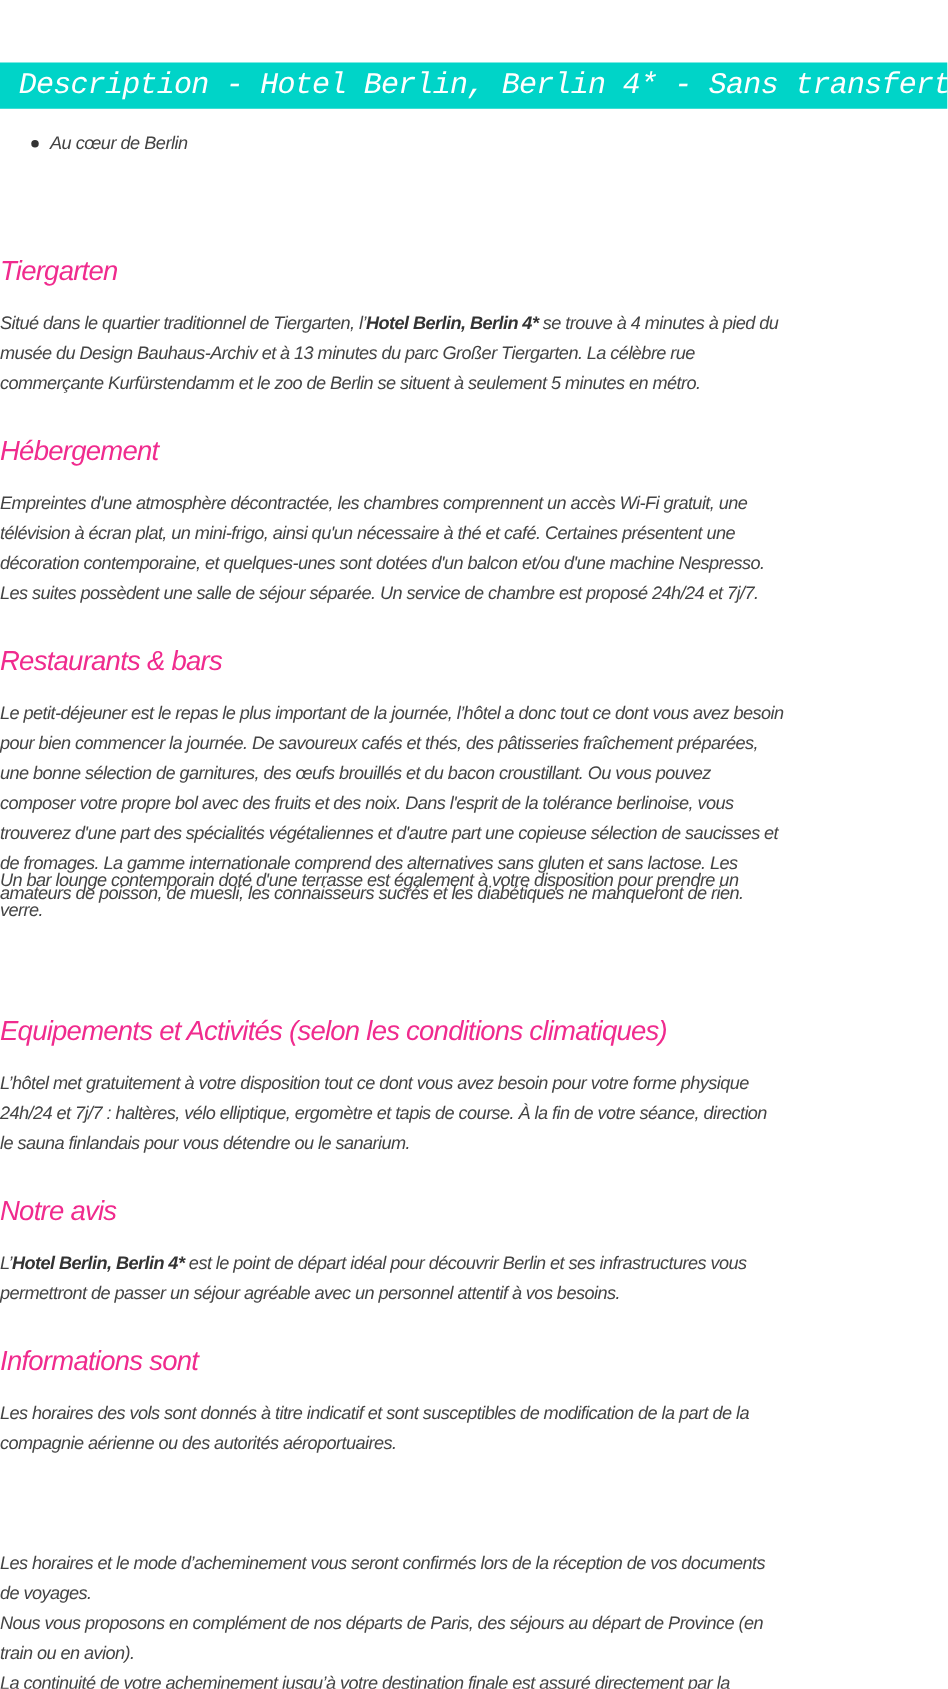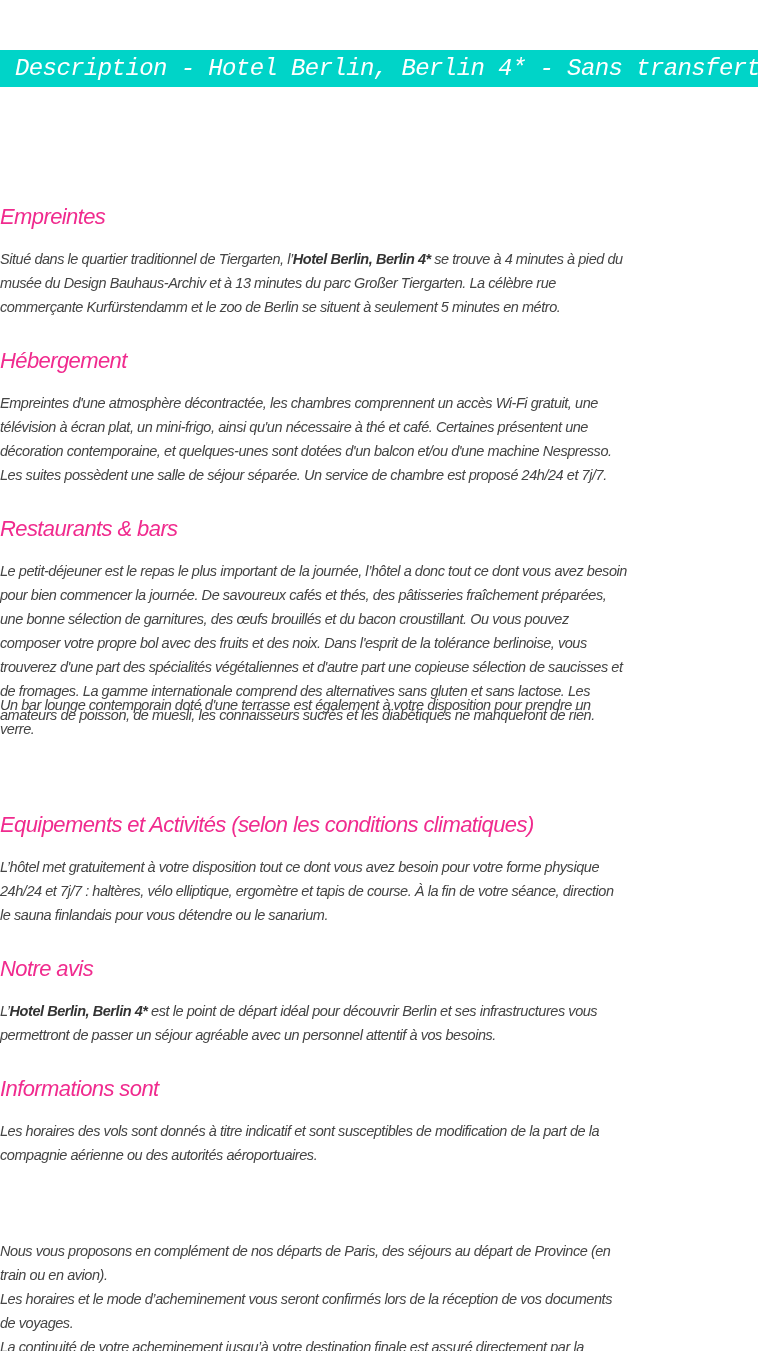--- a/index.html
+++ b/index.html
@@ -50,41 +50,42 @@
 </head>
 <body>
 
 <div class="page">
 
   <div class="title-bar">
     <h1>Description - Hotel Berlin, Berlin 4* - Sans transfert</h1>
   </div>
 
   <ul class="highlights">
+    <li><span class="bullet"></span><span>Au cœur de Berlin</span></li>
   </ul>
 
-  <h2 class="section-title" style="top:204px">Empreintes</h2>
+  <h2 class="section-title" style="top:204px">Tiergarten</h2>
   <p class="para" style="top:247px"><span>Situé dans le quartier traditionnel de Tiergarten, l’</span><b>Hotel Berlin, Berlin 4*</b><span> se trouve à 4 minutes à pied du musée du Design Bauhaus-Archiv et à 13 minutes du parc Großer Tiergarten. La célèbre rue commerçante Kurfürstendamm et le zoo de Berlin se situent à seulement 5 minutes en métro.</span></p>
 
   <h2 class="section-title" style="top:348px">Hébergement</h2>
   <p class="para" style="top:391px">Empreintes d'une atmosphère décontractée, les chambres comprennent un accès Wi-Fi gratuit, une télévision à écran plat, un mini-frigo, ainsi qu'un nécessaire à thé et café. Certaines présentent une décoration contemporaine, et quelques-unes sont dotées d'un balcon et/ou d'une machine Nespresso. Les suites possèdent une salle de séjour séparée. Un service de chambre est proposé 24h/24 et 7j/7.</p>
 
   <h2 class="section-title" style="top:516px">Restaurants &amp; bars</h2>
   <p class="para" style="top:559px">Le petit-déjeuner est le repas le plus important de la journée, l’hôtel a donc tout ce dont vous avez besoin pour bien commencer la journée. De savoureux cafés et thés, des pâtisseries fraîchement préparées, une bonne sélection de garnitures, des œufs brouillés et du bacon croustillant. Ou vous pouvez composer votre propre bol avec des fruits et des noix. Dans l'esprit de la tolérance berlinoise, vous trouverez d'une part des spécialités végétaliennes et d'autre part une copieuse sélection de saucisses et de fromages. La gamme internationale comprend des alternatives sans gluten et sans lactose. Les amateurs de poisson, de muesli, les connaisseurs sucrés et les diabétiques ne manqueront de rien.</p>
   <p class="para" style="top:693px">Un bar lounge contemporain doté d'une terrasse est également à votre disposition pour prendre un verre.</p>
 
   <h2 class="section-title" style="top:812px">Equipements et Activités (selon les conditions climatiques)</h2>
   <p class="para" style="top:855px">L’hôtel met gratuitement à votre disposition tout ce dont vous avez besoin pour votre forme physique 24h/24 et 7j/7 : haltères, vélo elliptique, ergomètre et tapis de course. À la fin de votre séance, direction le sauna finlandais pour vous détendre ou le sanarium.</p>
 
   <h2 class="section-title" style="top:956px">Notre avis</h2>
   <p class="para" style="top:999px"><span>L’</span><b>Hotel Berlin, Berlin 4*</b><span> est le point de départ idéal pour découvrir Berlin et ses infrastructures vous permettront de passer un séjour agréable avec un personnel attentif à vos besoins.</span></p>
 
   <h2 class="section-title" style="top:1076px">Informations sont</h2>
   <div class="para" style="top:1119px">
     <div>Les horaires des vols sont donnés à titre indicatif et sont susceptibles de modification de la part de la compagnie aérienne ou des autorités aéroportuaires.</div>
   </div>
   <div class="para" style="top:1239px">
+    <div>Les horaires et le mode d’acheminement vous seront confirmés lors de la réception de vos documents de voyages.</div>
     <div>Nous vous proposons en complément de nos départs de Paris, des séjours au départ de Province (en train ou en avion).</div>
-    <div>Les horaires et le mode d’acheminement vous seront confirmés lors de la réception de vos documents de voyages.</div>
     <div>La continuité de votre acheminement jusqu’à votre destination finale est assuré directement par la compagnie aérienne, même en cas de perturbations à l’aller ou au retour.</div>
   </div>
 
 </div>
 
 </body></html>

